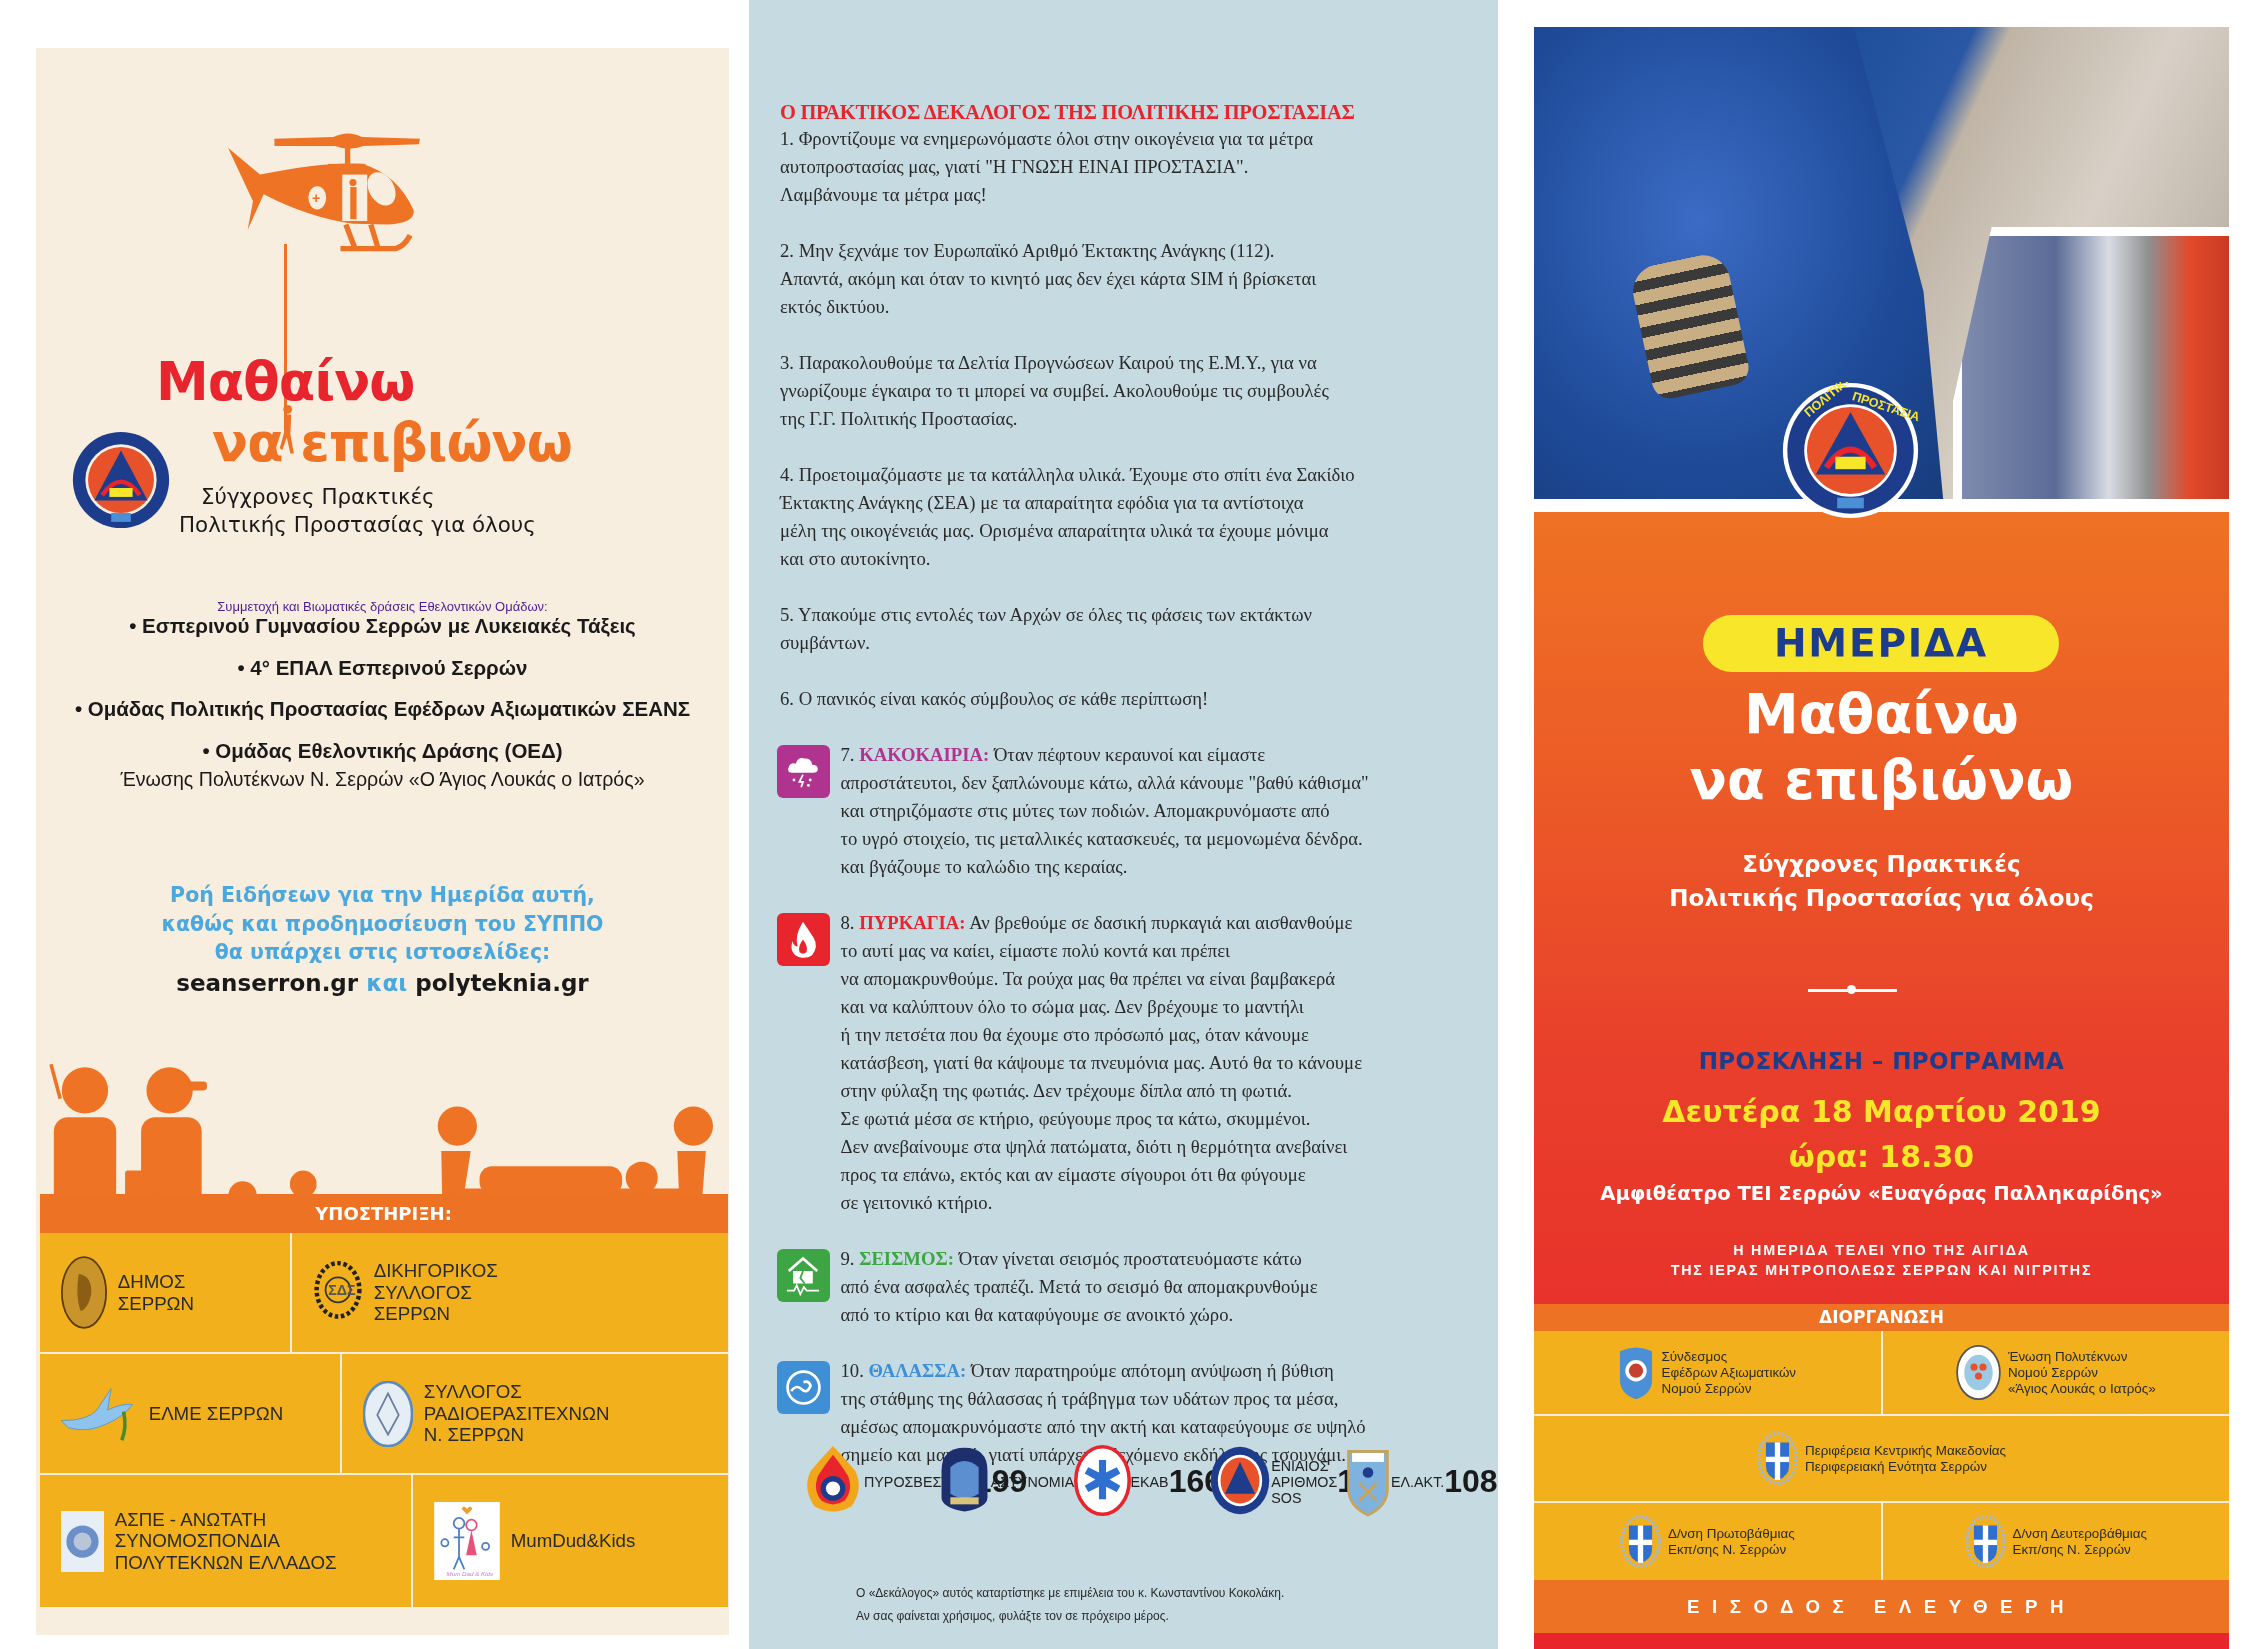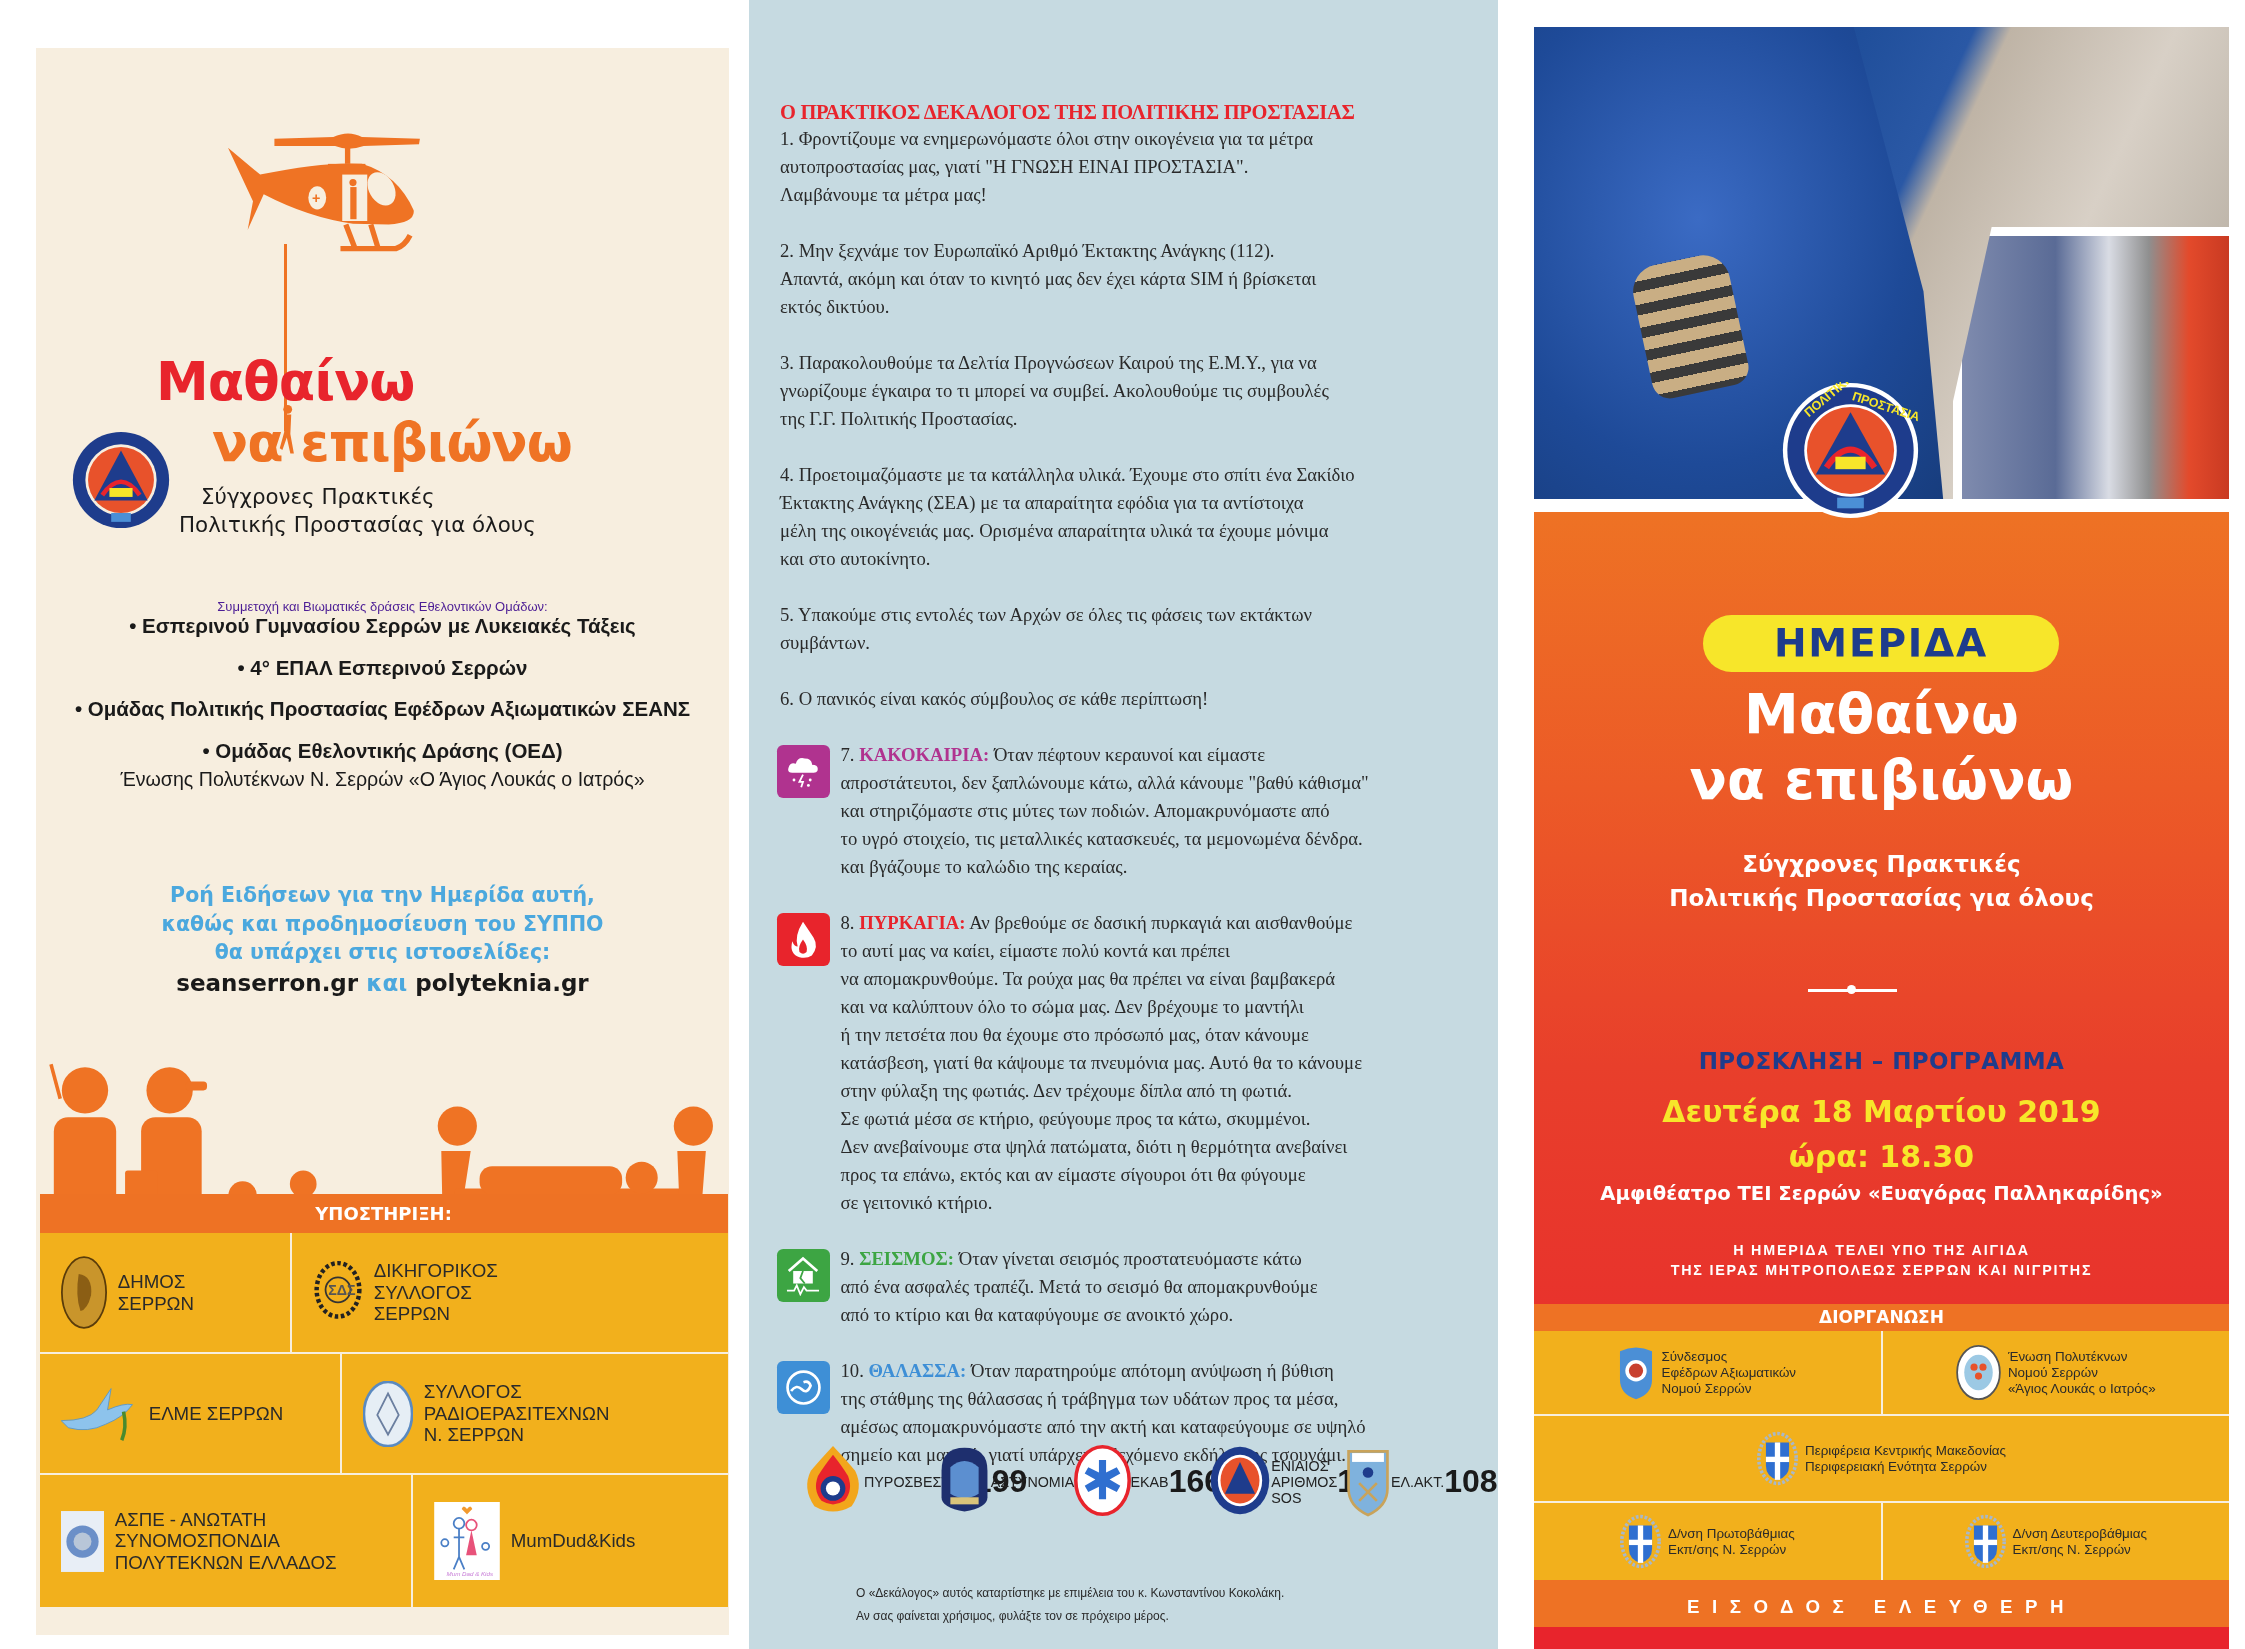--- a/index.html
+++ b/index.html
@@ -121,21 +121,21 @@
 
   .org { position: absolute; left: 0; top: 1277px; width: 695px; }
   .org-header { background: #EE7224; color: #fff; text-align: center; font-weight: bold; font-size: 17px; height: 27px; line-height: 27px; font-family: "DejaVu Sans", sans-serif; }
   .org-grid { background: #F2B01C; }
   .orow { display: flex; border-bottom: 2.7px solid #F7EEDF; height: 85px; }
   .orow.r2 { height: 87px; }
   .orow.r3 { height: 77px; border-bottom: none; }
   .ocell { flex: 1; display: flex; align-items: center; justify-content: center; gap: 7.1px; }
   .ocell + .ocell { border-left: 2.7px solid #F7EEDF; }
   .ocell .olabel { font-family: "Liberation Sans", sans-serif; font-size: 13.4px; line-height: 16px; color: #2a2a2a; }
-  .entry { background: #EE7224; height: 47px; line-height: 53px; text-align: center; color: #fff; font-weight: bold; font-size: 18.7px; letter-spacing: 12.5px; font-family: "Liberation Sans", sans-serif; }
+  .entry { background: #EE7224; height: 53px; line-height: 53px; text-align: center; color: #fff; font-weight: bold; font-size: 18.7px; letter-spacing: 12.5px; font-family: "Liberation Sans", sans-serif; }
   .red-strip { background: #E8242C; height: 27px; }
 </style>
 </head>
 <body>
 
 <section class="left-panel">
   <svg class="heli" viewBox="0 0 270 160">
     <path d="M52 30 L118 28 Q135 20 150 28 L215 30 L214 36 L152 38 Q135 44 120 38 L52 38 Z" fill="#EF7324"></path>
     <rect x="131" y="38" width="6" height="20" fill="#EF7324"></rect>
     <rect x="112" y="58" width="42" height="14" fill="#EF7324"></rect>

